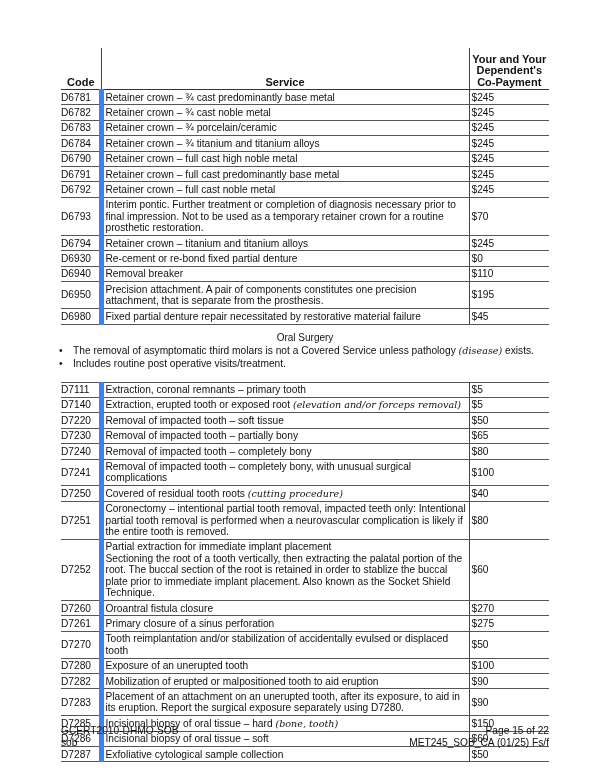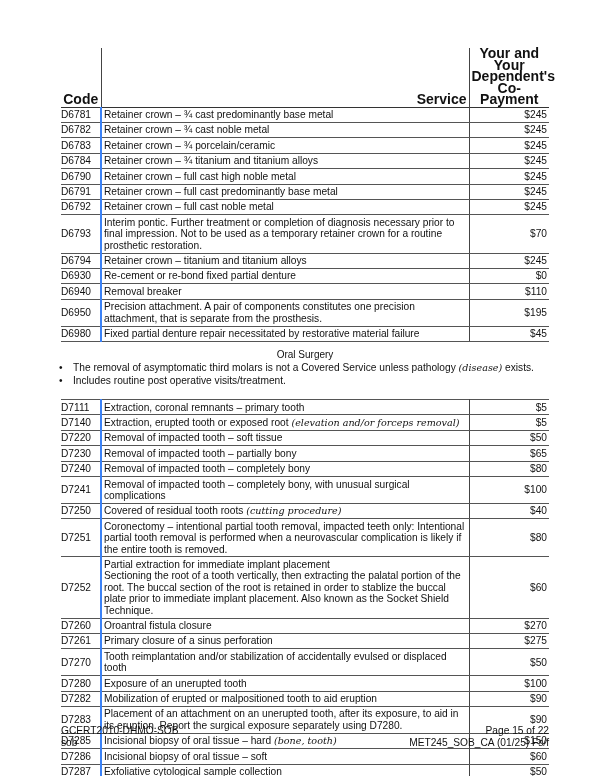--- a/index.html
+++ b/index.html
@@ -3,29 +3,29 @@
 <meta charset="utf-8">
 <style>
   html, body { margin: 0; padding: 0; background: #ffffff; }
   body { width: 600px; height: 776px; position: relative; overflow: hidden;
          font-family: "Liberation Sans", sans-serif; color: #111; font-size: 10.2px; }
   .page { position: absolute; left: 61px; top: 48px; width: 488px; }
   table { border-collapse: collapse; width: 488px; table-layout: fixed; }
   col.c-code { width: 40px; }
   col.c-svc { width: 368px; }
   col.c-pay { width: 80px; }
-  th { font-weight: bold; font-size: 14px; vertical-align: bottom; padding: 0 2px 1px 2px; line-height: 11.5px; }
+  th { font-weight: bold; font-size: 11px; vertical-align: bottom; padding: 0 2px 1px 2px; line-height: 11.5px; }
   th.code { text-align: center; }
-  th.svc { text-align: right; border-left: 1px solid #444; }
+  th.svc { text-align: center; border-left: 1px solid #444; }
   th.pay { text-align: center; border-left: 1px solid #444; }
   thead tr { border-bottom: 1.5px solid #333; }
   td { padding: 1.5px 2px 1.5px 2px; line-height: 11.4px; vertical-align: middle; border-bottom: 1px solid #555; }
   td.code { padding-left: 0; }
-  td.svc { border-left: 2px solid #3b82f6; }
-  td.pay { border-left: 1px solid #444; text-align: right; }
+  td.svc { border-left: 5px solid #3b82f6; }
+  td.pay { border-left: 1px solid #444; text-align: left; }
   .it { font-family: "DejaVu Serif", serif; font-style: italic; font-size: 9.6px; }
   .section-title { text-align: center; font-weight: normal; font-size: 10px; margin-top: 6px; line-height: 13px; }
   ul.notes { list-style: none; margin: 0; padding: 0; }
   ul.notes li { position: relative; padding-left: 12px; line-height: 13px; }
   ul.notes li::before { content: "\2022"; position: absolute; left: -2px; top: 0; }
   table.second { margin-top: 12px; border-top: 1px solid #555; }
   .footer { position: absolute; left: 61px; top: 725px; width: 488px; font-size: 10.2px; line-height: 11.5px; }
   .footer .left { position: absolute; left: 0; top: 0; }
   .footer .right { position: absolute; right: 0; top: 0; text-align: right; }
 </style>

